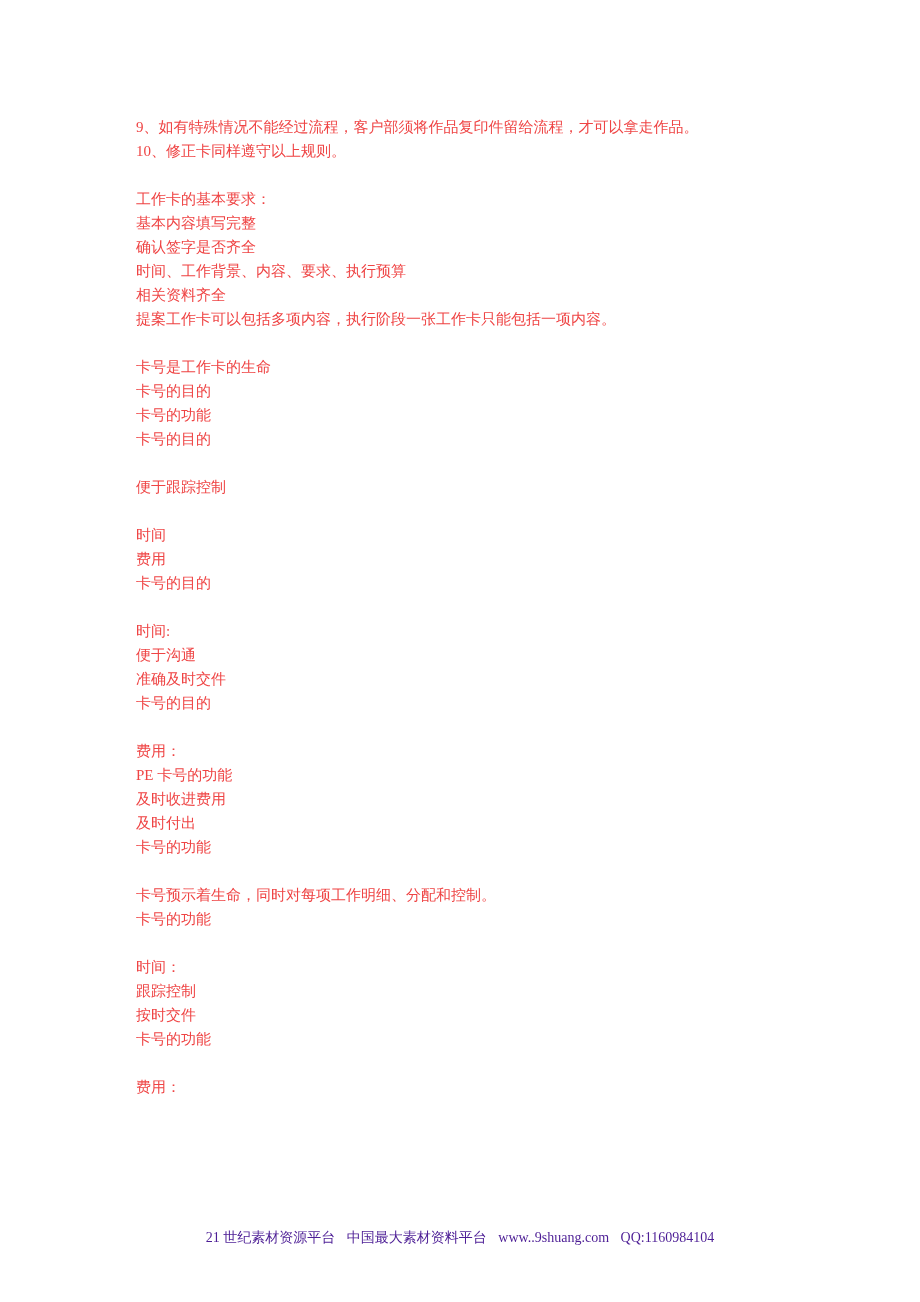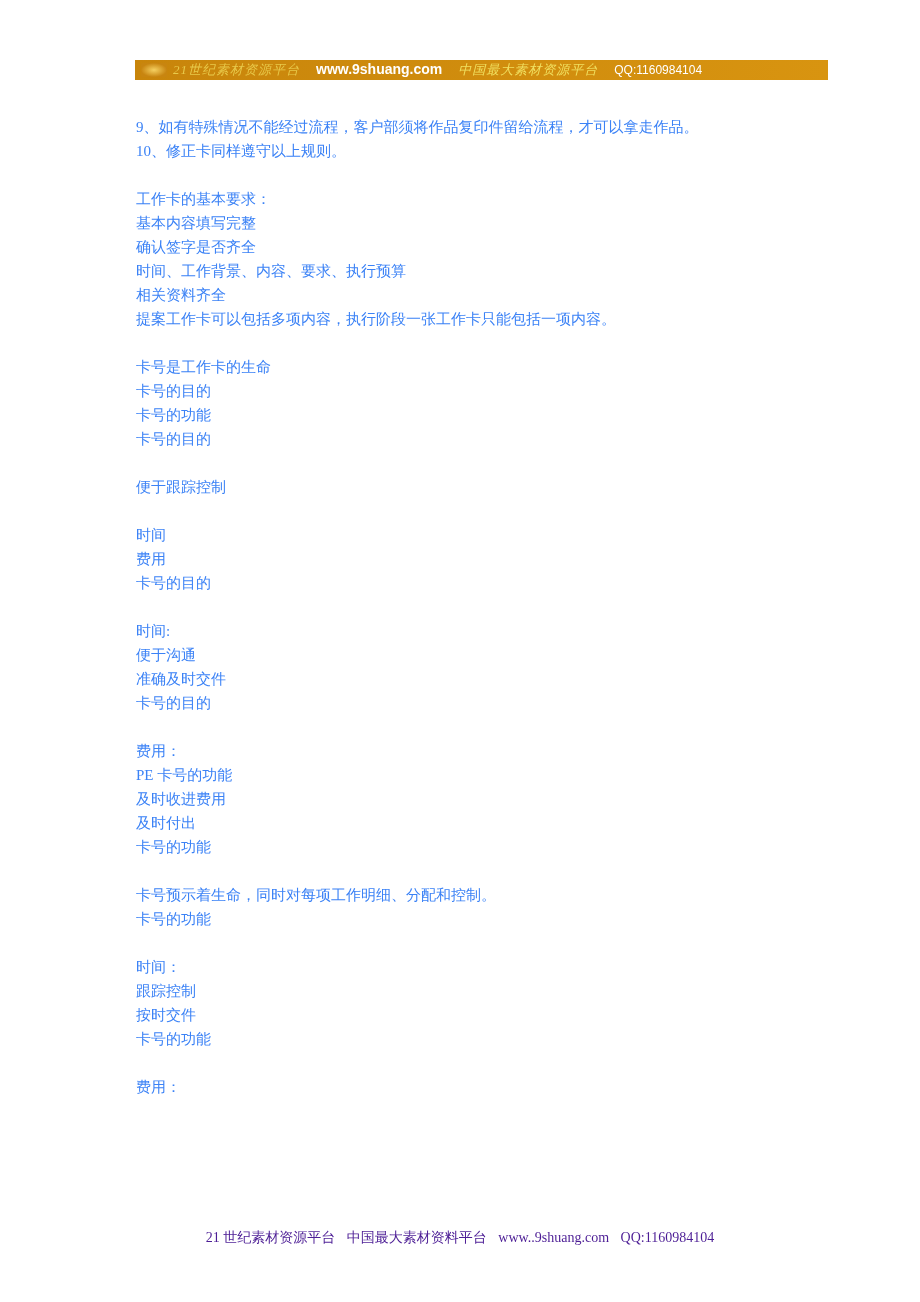--- a/index.html
+++ b/index.html
@@ -70,21 +70,21 @@
       font-family: Arial, sans-serif;
       font-size: 12px;
     }
     .content {
       position: absolute;
       top: 115px;
       left: 136px;
       width: 652px;
       font-size: 15px;
       line-height: 24px;
-      color: #3b82f6;
+      color: #ef4444;
     }
     .content p {
       min-height: 24px;
     }
     .blank {
       height: 24px;
     }
     .footer {
       position: absolute;
       bottom: 55px;
@@ -97,29 +97,20 @@
     }
     .footer span {
       margin: 0 4px;
     }
   </style>
 </head>
 <body>
 
 <div class="page">
 
-  <div class="header-banner">
-    <div class="logo"></div>
-    <div class="htxt">
-      <span class="h1">21世纪素材资源平台</span>
-      <span class="h2">www.9shuang.com</span>
-      <span class="h3">中国最大素材资源平台</span>
-      <span class="h4">QQ:1160984104</span>
-    </div>
-  </div>
 
   <div class="content">
     <p>9、如有特殊情况不能经过流程，客户部须将作品复印件留给流程，才可以拿走作品。</p>
     <p>10、修正卡同样遵守以上规则。</p>
     <div class="blank"></div>
     <p>工作卡的基本要求：</p>
     <p>基本内容填写完整</p>
     <p>确认签字是否齐全</p>
     <p>时间、工作背景、内容、要求、执行预算</p>
     <p>相关资料齐全</p>

